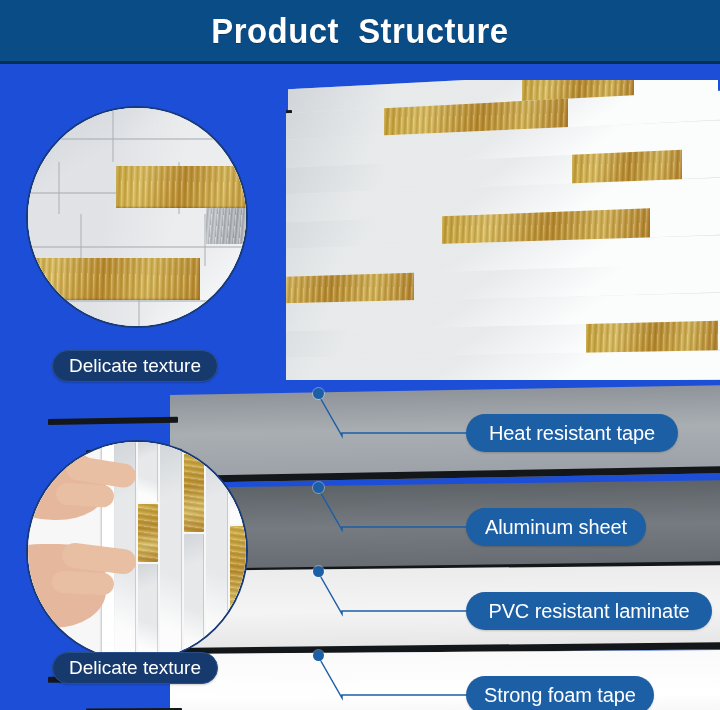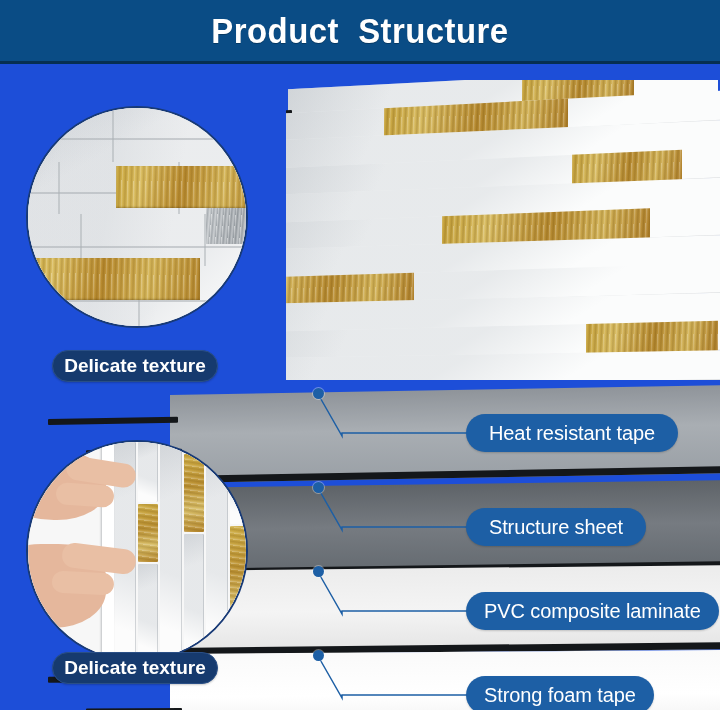--- a/index.html
+++ b/index.html
@@ -160,21 +160,21 @@
     font-family:"Liberation Sans","DejaVu Sans",sans-serif;
     letter-spacing:-.1px;
   }
 
   .pill-dark{
     position:absolute;
     background:#163a6e;
     color:#ffffff;
     border-radius:999px;
     display:flex;align-items:center;justify-content:center;
-    font-size:19px;font-weight:700;
+    font-size:19px;font-weight:400;
     box-sizing:border-box;white-space:nowrap;
     box-shadow:0 1px 2px rgba(0,0,0,.2);
     border:1px solid #2a4f86;
     font-family:"Liberation Sans","DejaVu Sans",sans-serif;
   }
 </style>
 </head>
 <body>
 
 <div id="stage">
@@ -275,26 +275,26 @@
     <div id="callouts">
         <svg class="leader-d" width="720" height="646" style="left: 0px; top: 0px; position: absolute; pointer-events: none;">
           <path d="M 318 330 L 342 372 L 342 369 L 474 369" fill="none" stroke="#1d5fa5" stroke-width="1.5"></path>
         </svg>
         <div class="callout-dot" style="left: 312.5px; top: 324px;"></div>
         <div class="pill" style="left: 466px; top: 350px; min-width: 212px; height: 38px;">Heat resistant tape</div>
         <svg class="leader-d" width="720" height="646" style="left: 0px; top: 0px; position: absolute; pointer-events: none;">
           <path d="M 318 424 L 342 466 L 342 463 L 474 463" fill="none" stroke="#1d5fa5" stroke-width="1.5"></path>
         </svg>
         <div class="callout-dot" style="left: 312.5px; top: 418px;"></div>
-        <div class="pill" style="left: 466px; top: 444px; min-width: 180px; height: 38px;">Structure sheet</div>
+        <div class="pill" style="left: 466px; top: 444px; min-width: 180px; height: 38px;">Aluminum sheet</div>
         <svg class="leader-d" width="720" height="646" style="left: 0px; top: 0px; position: absolute; pointer-events: none;">
           <path d="M 318 508 L 342 550 L 342 547 L 474 547" fill="none" stroke="#1d5fa5" stroke-width="1.5"></path>
         </svg>
         <div class="callout-dot" style="left: 312.5px; top: 502px;"></div>
-        <div class="pill" style="left: 466px; top: 528px; min-width: 246px; height: 38px;">PVC composite laminate</div>
+        <div class="pill" style="left: 466px; top: 528px; min-width: 246px; height: 38px;">PVC resistant laminate</div>
         <svg class="leader-d" width="720" height="646" style="left: 0px; top: 0px; position: absolute; pointer-events: none;">
           <path d="M 318 592 L 342 634 L 342 631 L 474 631" fill="none" stroke="#1d5fa5" stroke-width="1.5"></path>
         </svg>
         <div class="callout-dot" style="left: 312.5px; top: 586px;"></div>
         <div class="pill" style="left: 466px; top: 612px; min-width: 186px; height: 38px;">Strong foam tape</div>
       </div>
   </div>
 
   <div class="inset" id="inset-1">
     <div class="inset-inner">

